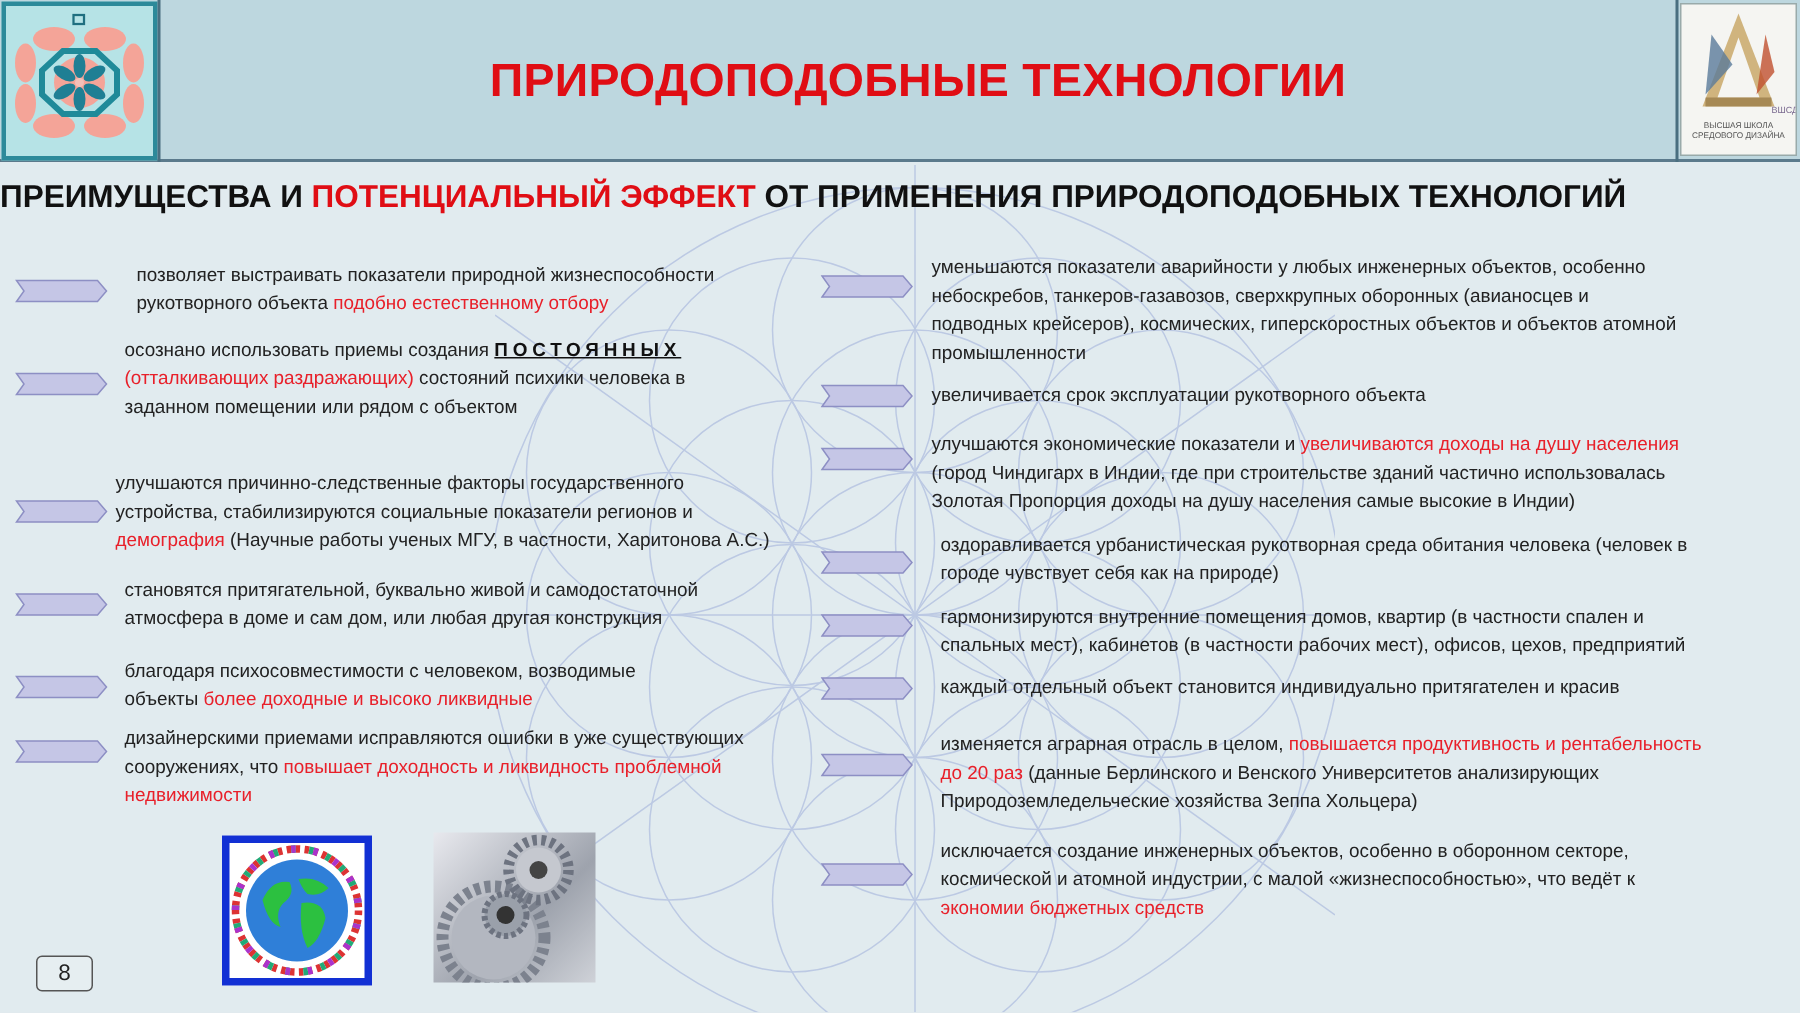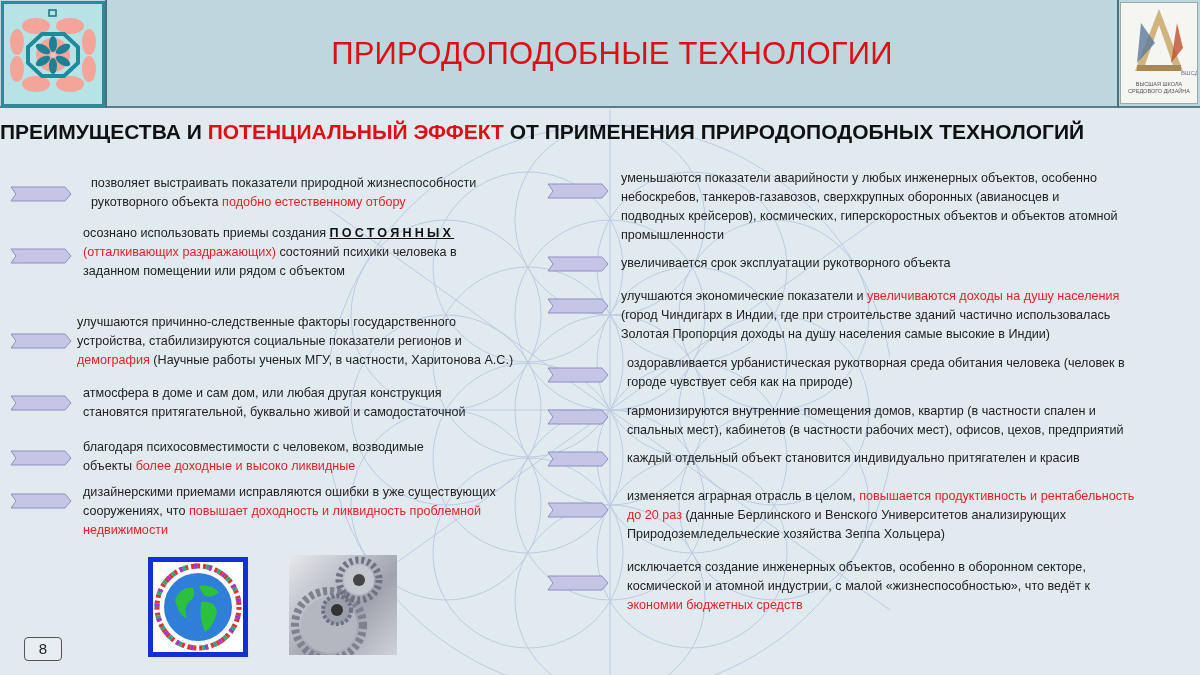--- a/index.html
+++ b/index.html
@@ -26,21 +26,21 @@
     .logo-right {
       position: absolute; left: 1120px; top: 2px; width: 78px; height: 102px;
       background: #f5f5f2; border: 1px solid #9aa;
     }
     .logo-right .caption {
       position: absolute; left: 0; right: 0; top: 78px; text-align: center;
       font-size: 5.5px; color: #555; line-height: 7px;
     }
     .main-title {
       position: absolute; left: 107px; width: 1010px; top: 36px; text-align: center;
-      font-size: 31px; font-weight: normal; color: #e00d14; letter-spacing: 0.2px;
+      font-size: 31px; font-weight: bold; color: #e00d14; letter-spacing: 0.2px;
     }
     .subtitle {
       position: absolute; left: 0; width: 1056px; top: 120px; text-align: center;
       font-size: 21px; font-weight: bold; color: #111; white-space: nowrap;
     }
     .subtitle .red { color: #e00d14; }
     .item { position: absolute; font-size: 12.6px; line-height: 19px; color: #222; }
     .item .red { color: #e8202a; }
     .item .ul { font-weight: bold; text-decoration: underline; letter-spacing: 3.2px; color: #111; }
     .arrow { position: absolute; width: 62px; height: 16px; }
@@ -159,22 +159,22 @@
   <div class="item" style="left:77px;top:313px;width:480px">
     <div>улучшаются причинно-следственные факторы государственного</div>
     <div>устройства, стабилизируются социальные показатели регионов и</div>
     <div><span class="red">демография</span><span> (Научные работы ученых  МГУ, в частности, Харитонова А.С.)</span></div>
   </div>
 
   <svg class="arrow" style="left:10px;top:395px" viewBox="0 0 62 16">
       <polygon points="1,1 55,1 61,8 55,15 1,15 6,8" fill="#c5c6e6" stroke="#8d8fc4" stroke-width="1"></polygon>
     </svg>
   <div class="item" style="left:83px;top:384px;width:460px">
+    <div>становятся притягательной, буквально живой и самодостаточной</div>
     <div>атмосфера в доме и сам дом, или любая другая конструкция</div>
-    <div>становятся притягательной, буквально живой и самодостаточной</div>
   </div>
 
   <svg class="arrow" style="left:10px;top:450px" viewBox="0 0 62 16">
       <polygon points="1,1 55,1 61,8 55,15 1,15 6,8" fill="#c5c6e6" stroke="#8d8fc4" stroke-width="1"></polygon>
     </svg>
   <div class="item" style="left:83px;top:438px;width:460px">
     <div>благодаря психосовместимости с человеком, возводимые</div>
     <div><span>объекты </span><span class="red">более доходные и высоко ликвидные</span></div>
   </div>
 

